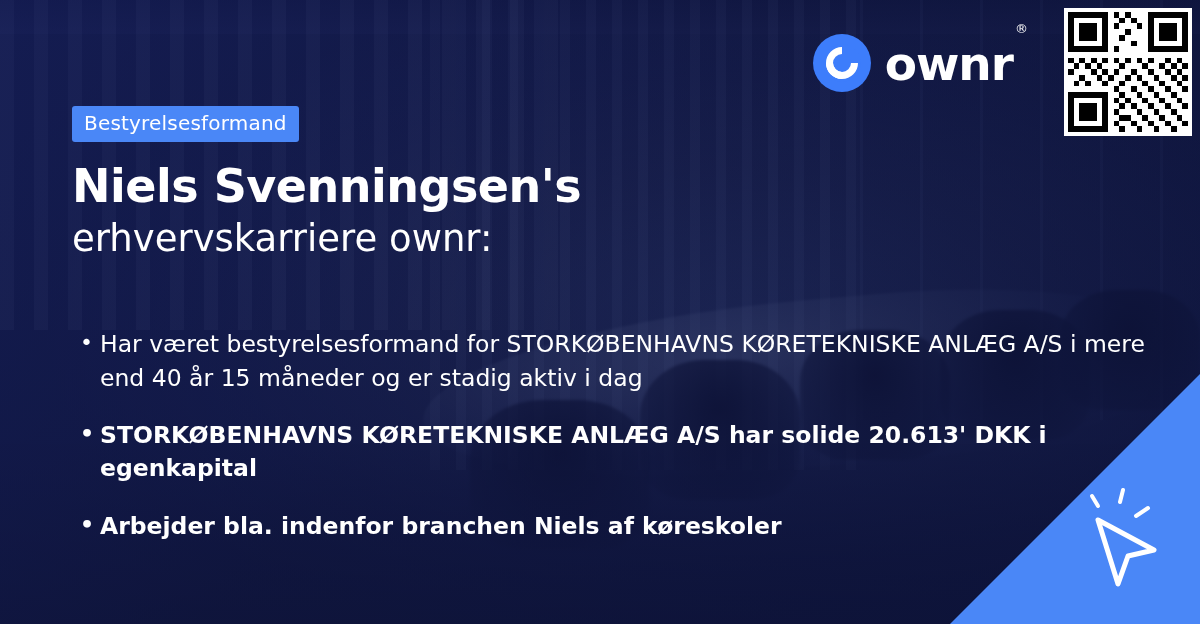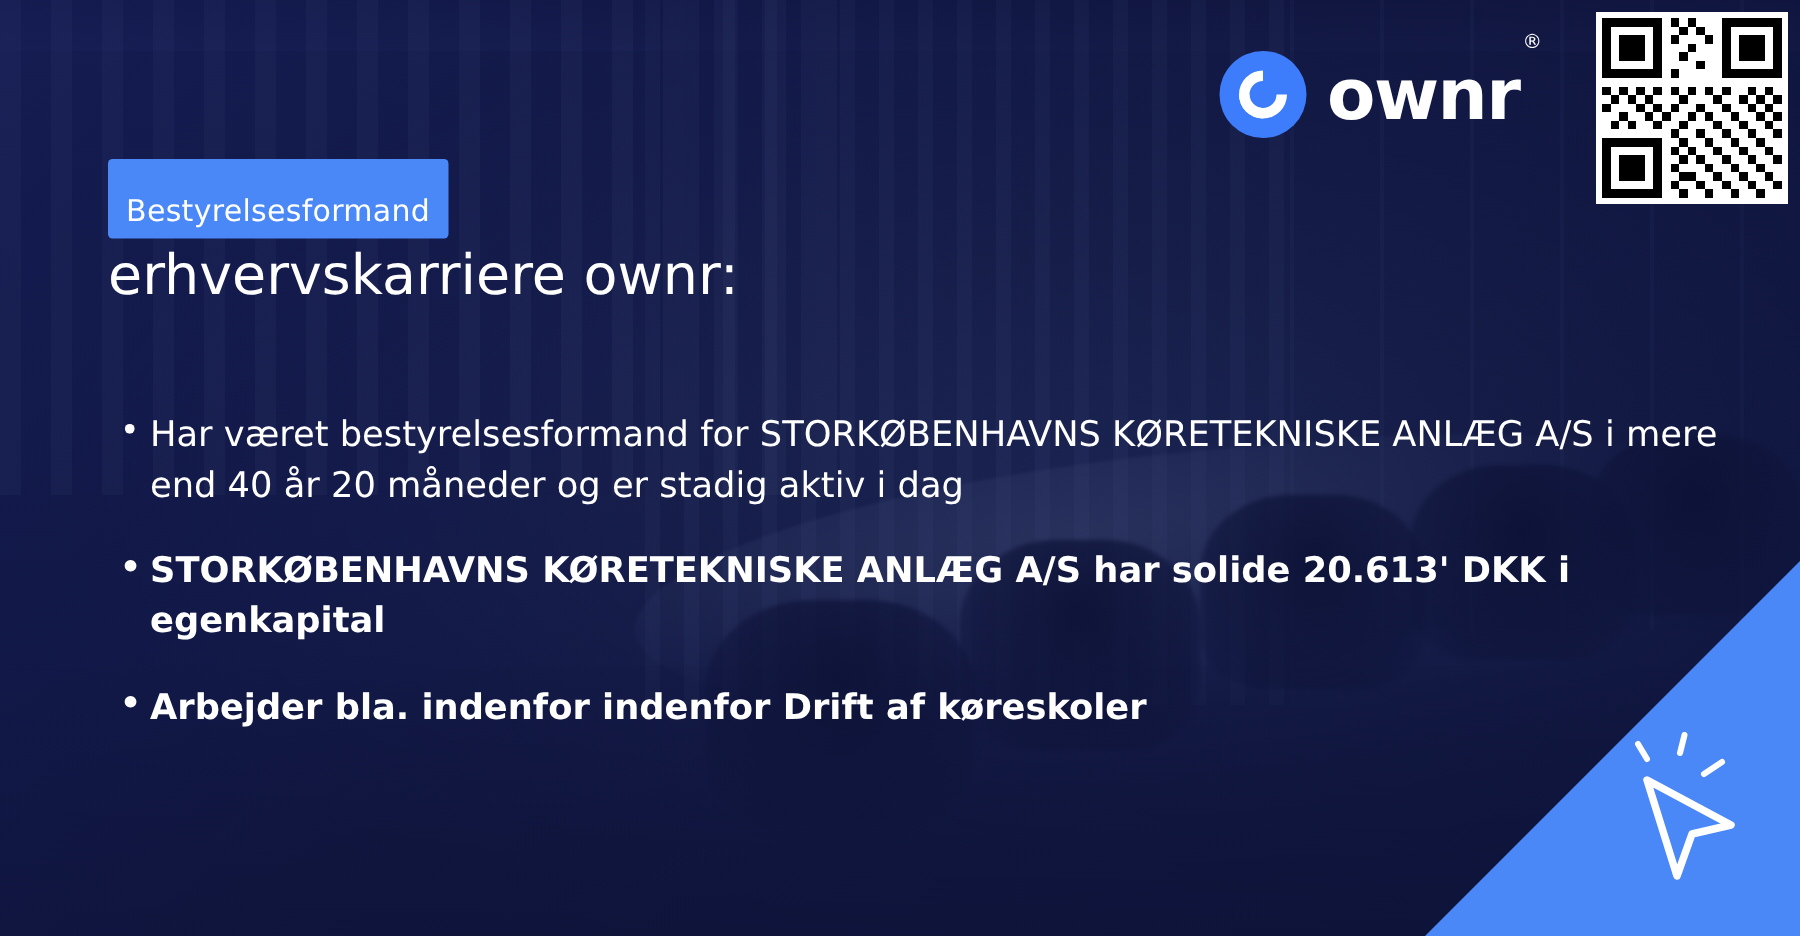--- a/index.html
+++ b/index.html
@@ -135,21 +135,21 @@
     position: absolute;
     left: 72px;
     top: 106px;
     width: 1080px;
   }
   .badge {
     display: inline-block;
     background: #4a87f7;
     color: #ffffff;
     font-size: 20px;
-    padding: 22px 12px 7px 12px;
+    padding: 5px 12px 7px 12px;
     border-radius: 3px;
     letter-spacing: .2px;
   }
   h1.title {
     margin: 16px 0 0 0;
     color: #ffffff;
     font-size: 46px;
     font-weight: bold;
     line-height: 1.22;
     letter-spacing: -.5px;
@@ -343,26 +343,27 @@
         <rect x="9" y="20" width="1" height="1"></rect>
           <rect x="12" y="20" width="1" height="1"></rect>
         <rect x="15" y="20" width="1" height="1"></rect>
           <rect x="18" y="20" width="1" height="1"></rect>
       </g>
     </svg>
   </div>
 
   <div class="content">
     <span class="badge">Bestyrelsesformand</span>
+    <h1 class="title">Niels Svenningsen's</h1>
     <h2 class="subtitle">erhvervskarriere ownr:</h2>
 
     <ul class="bullets">
-      <li>Har været bestyrelsesformand for STORKØBENHAVNS KØRETEKNISKE ANLÆG A/S i mere end 40 år 20 måneder og er stadig aktiv i dag</li>
+      <li>Har været bestyrelsesformand for STORKØBENHAVNS KØRETEKNISKE ANLÆG A/S i mere end 40 år 15 måneder og er stadig aktiv i dag</li>
       <li class="b-strong">STORKØBENHAVNS KØRETEKNISKE ANLÆG A/S har solide 20.613' DKK i egenkapital</li>
-      <li class="b-strong">Arbejder bla. indenfor indenfor Drift af køreskoler</li>
+      <li class="b-strong">Arbejder bla. indenfor branchen Niels af køreskoler</li>
     </ul>
   </div>
 
   <div class="triangle"></div>
   <div class="cursor">
     <svg width="110" height="110" viewBox="0 0 110 110" aria-hidden="true">
       <g stroke="#ffffff" stroke-width="4" stroke-linecap="round" fill="none">
         <line x1="30" y1="18" x2="24" y2="8"></line>
         <line x1="52" y1="14" x2="55" y2="2"></line>
         <line x1="68" y1="28" x2="80" y2="20"></line>

